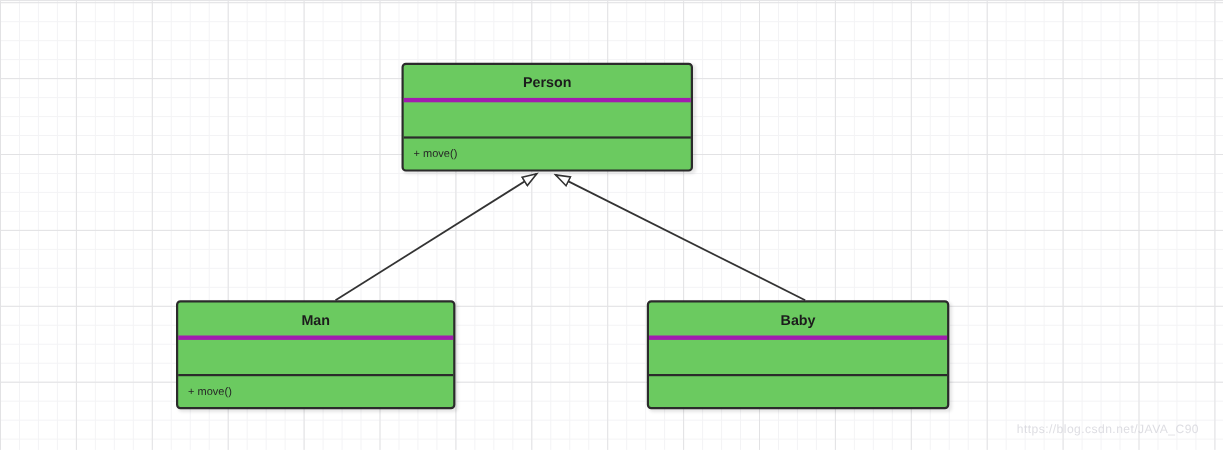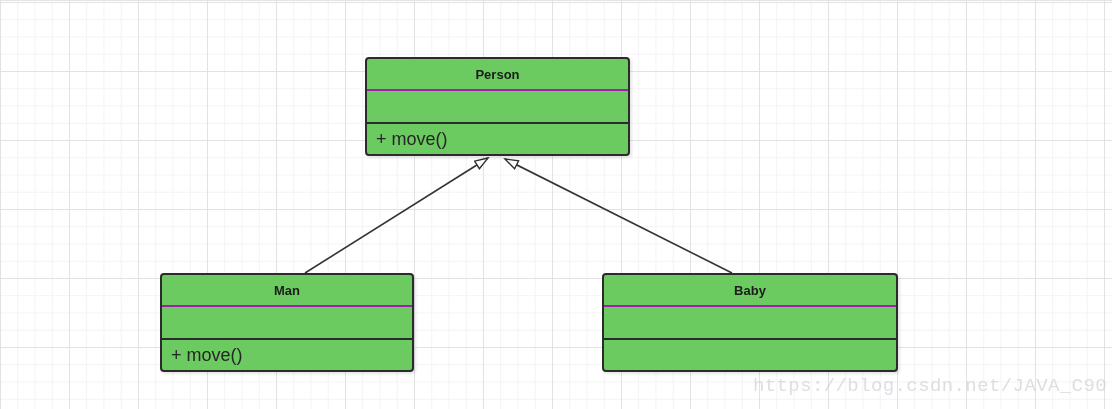--- a/index.html
+++ b/index.html
@@ -34,54 +34,53 @@
     flex-direction: column;
   }
   .uml-title {
     height: 30px;
     display: flex;
     align-items: center;
     justify-content: center;
     font-weight: bold;
     font-size: 13px;
     color: #1c1c1c;
-    border-bottom: 2px solid #a21caf;
+    border-bottom: 4px solid #a21caf;
   }
   .uml-attrs {
     height: 31px;
     border-bottom: 2px solid #2b2b2b;
   }
   .uml-methods {
     flex: 1;
     display: flex;
     align-items: center;
-    font-size: 18px;
+    font-size: 10px;
     color: #262626;
     padding-left: 9px;
   }
   #person { left: 365px; top: 56px;  width: 265px; height: 99px; }
   #man    { left: 160px; top: 272px; width: 254px; height: 99px; }
-  #baby   { left: 602px; top: 272px; width: 296px; height: 99px; }
+  #baby   { left: 588px; top: 272px; width: 275px; height: 99px; }
   #edges {
     position: absolute;
     left: 0; top: 0;
     width: 1112px;
     height: 409px;
     pointer-events: none;
   }
   #edges line { pointer-events: stroke; }
   .watermark {
     position: absolute;
-    right: 5px;
+    right: 22px;
     bottom: 12px;
-    font-size: 19px;
+    font-size: 11px;
     letter-spacing: 0.4px;
     color: rgba(205, 205, 212, 0.65);
     user-select: none;
-    font-family: Liberation Mono, monospace;
   }
 </style>
 </head>
 <body>
 
 <div id="canvas">
 
   <svg id="edges" viewBox="0 0 1112 409" xmlns="http://www.w3.org/2000/svg">
     <defs>
       <marker id="hollowTriangle" markerUnits="userSpaceOnUse" markerWidth="16" markerHeight="12" refX="14" refY="5.5" orient="auto">

